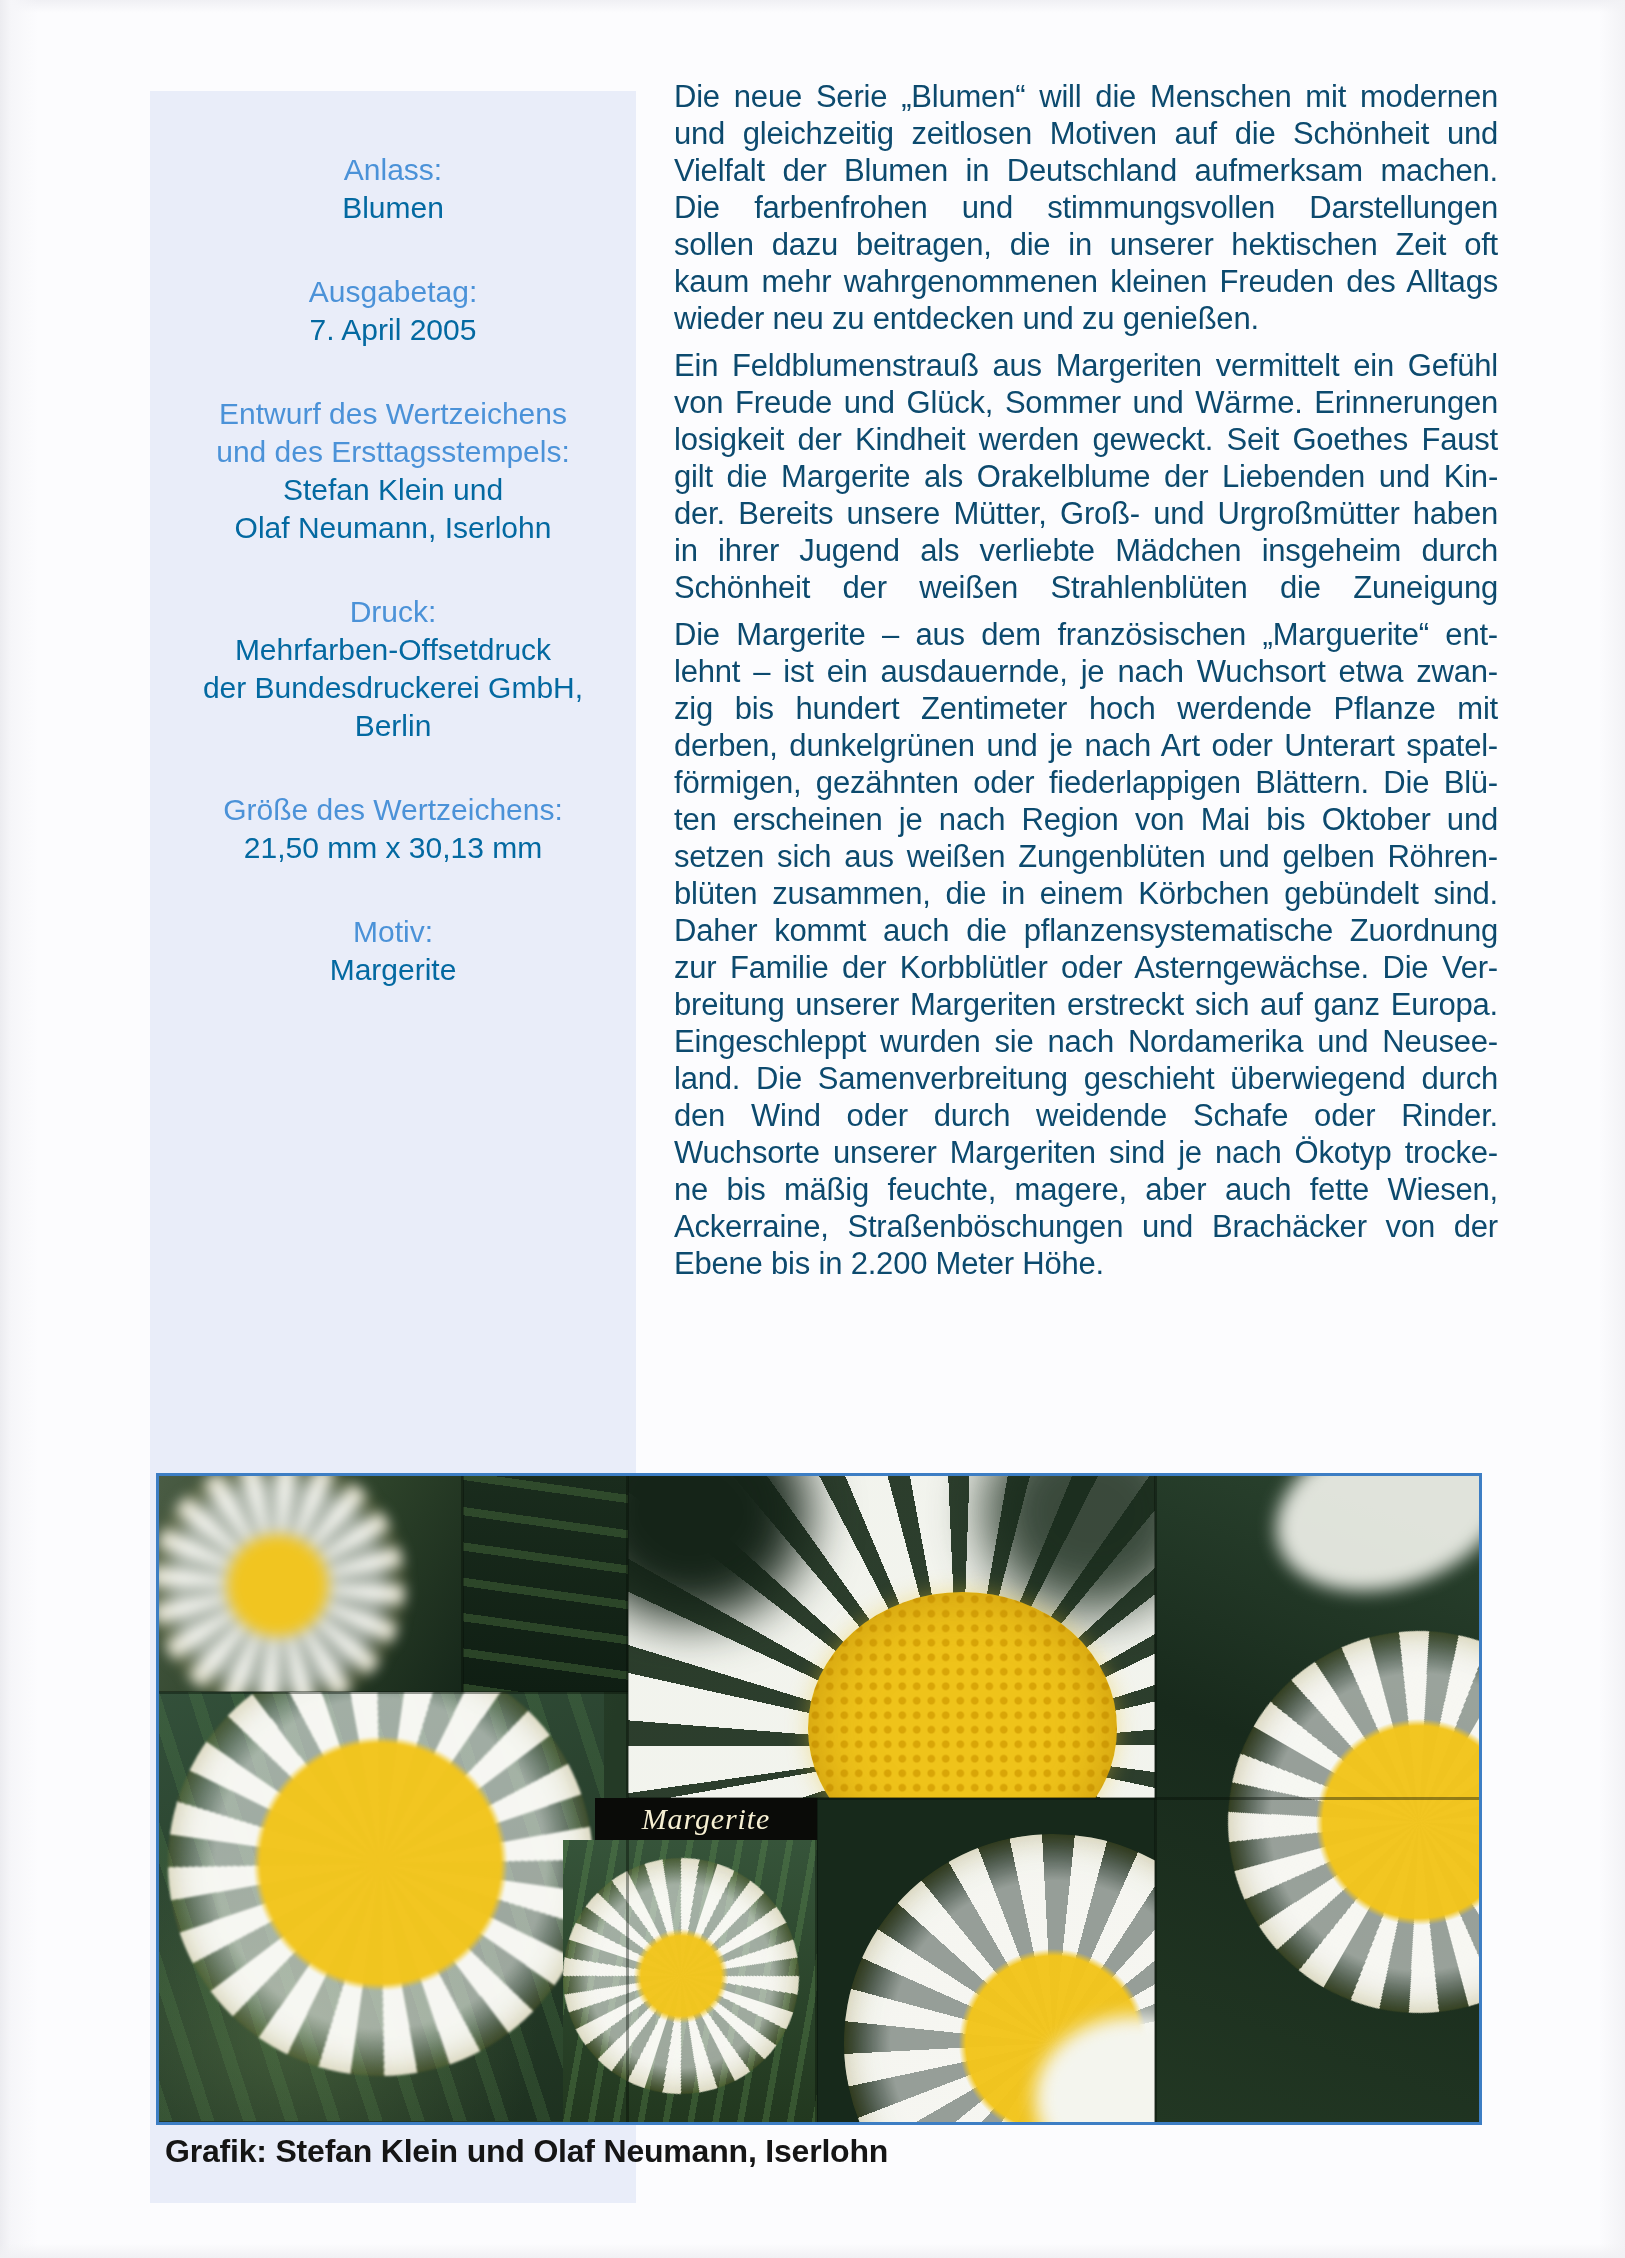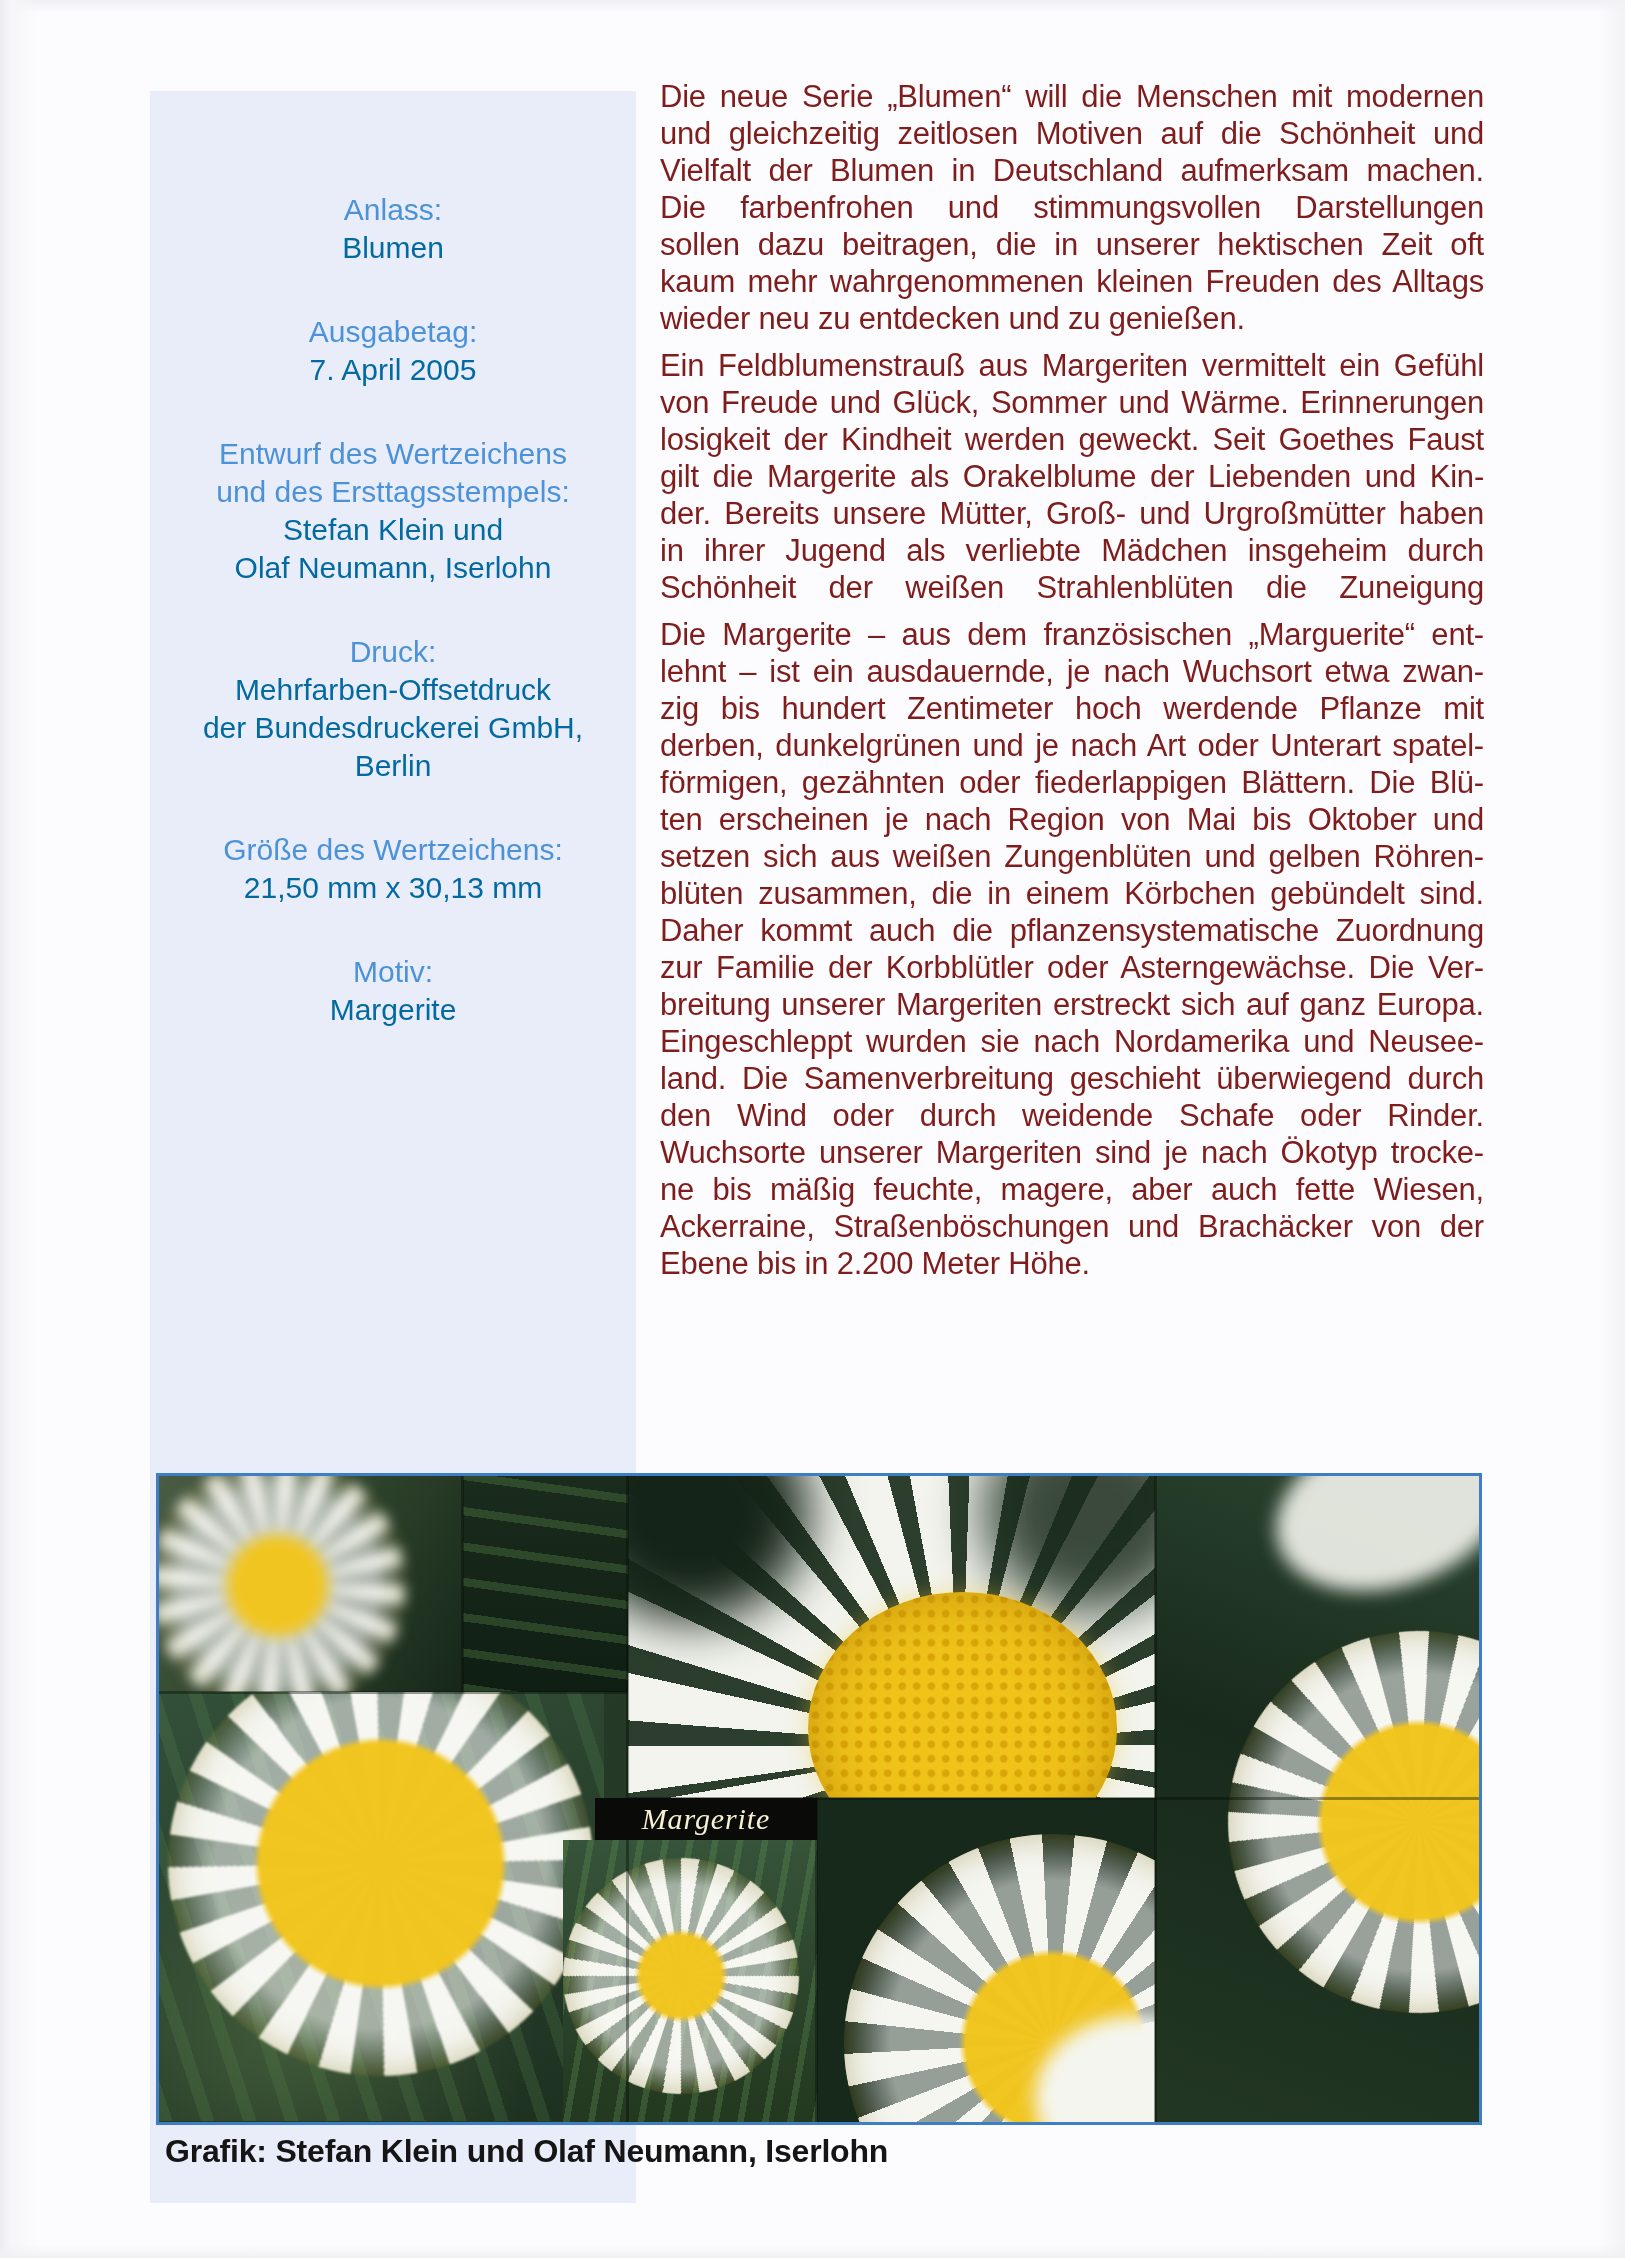--- a/index.html
+++ b/index.html
@@ -11,28 +11,28 @@
     background:linear-gradient(90deg,#ececf0 0,#f6f6f9 11px,rgba(255,255,255,0) 38px);}
   .edge-top{position:absolute;left:0;top:0;width:100%;height:12.7px;
     background:linear-gradient(180deg,#f0f0f4 0,rgba(255,255,255,0) 12.7px);}
   .edge-right{position:absolute;right:0;top:0;width:27px;height:100%;
     background:linear-gradient(270deg,#f2f2f5 0,rgba(255,255,255,0) 27px);}
   .edge-bottom{position:absolute;left:0;bottom:0;width:100%;height:14.5px;
     background:linear-gradient(0deg,#f1f1f4 0,rgba(255,255,255,0) 14.5px);}
 
   
   .sidebar{position:absolute;left:150px;top:91px;width:486px;height:2112px;background:#e9edf9;}
-  .sidebar-content{padding-top:100px;text-align:center;font-size:30px;line-height:38px;color:#222;}
+  .sidebar-content{padding-top:60px;text-align:center;font-size:30px;line-height:38px;color:#222;}
   .sb-group{margin-bottom:46px;}
   .sb-group:last-child{margin-top:25px;}
   .sb-label{color:#4b92d8;}
   .sb-value{color:#0369a1;}
 
   
-  .article{position:absolute;left:660px;top:78px;width:824px;color:#7f1d1d;
+  .article{position:absolute;left:674px;top:78px;width:824px;color:#0c4a6e;
            font-size:31px;line-height:37px;letter-spacing:-0.2px;}
   .paragraph{margin:0 0 10px 0;}
   .tline{text-align:justify;text-align-last:justify;white-space:normal;}
   .tline.last{text-align-last:left;}
 
   
   .photo{position:absolute;left:156px;top:1473px;width:1320px;height:646px;
          border:3.6px solid #3d7ec4;background:#22351f;}
   .photo-inner{position:relative;width:100%;height:100%;overflow:hidden;background-color:#243a26;
     background-image:

